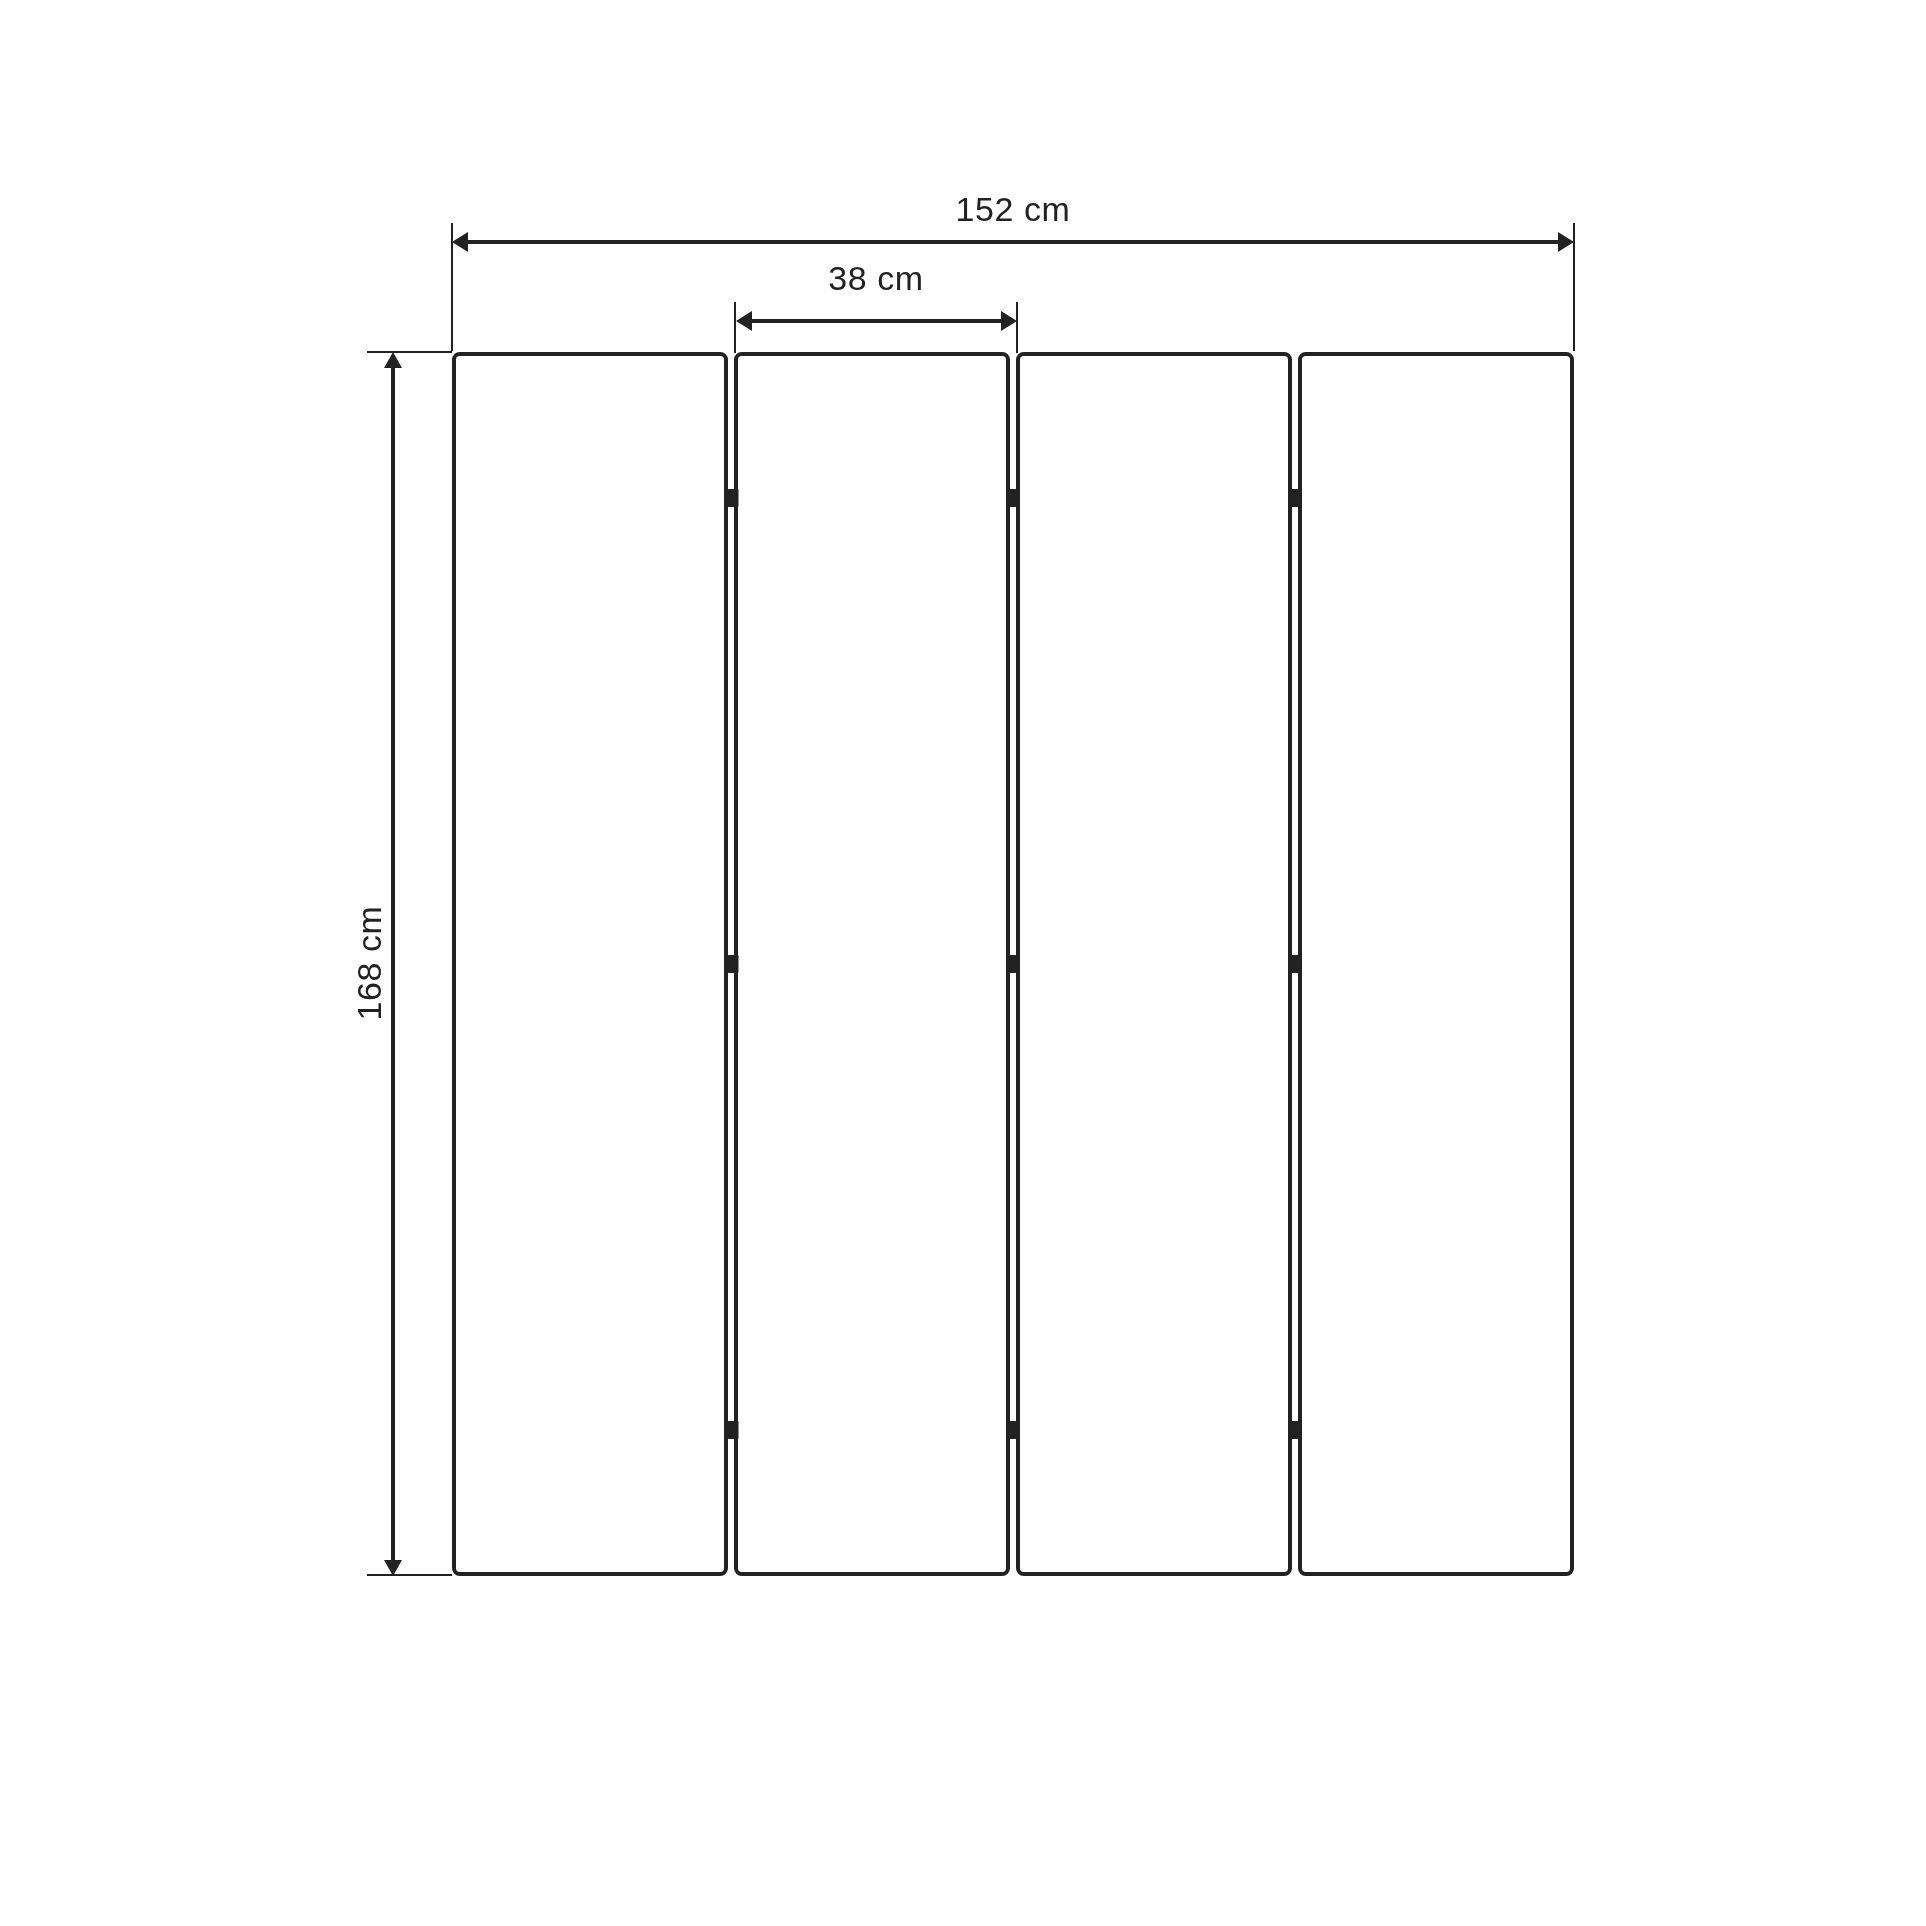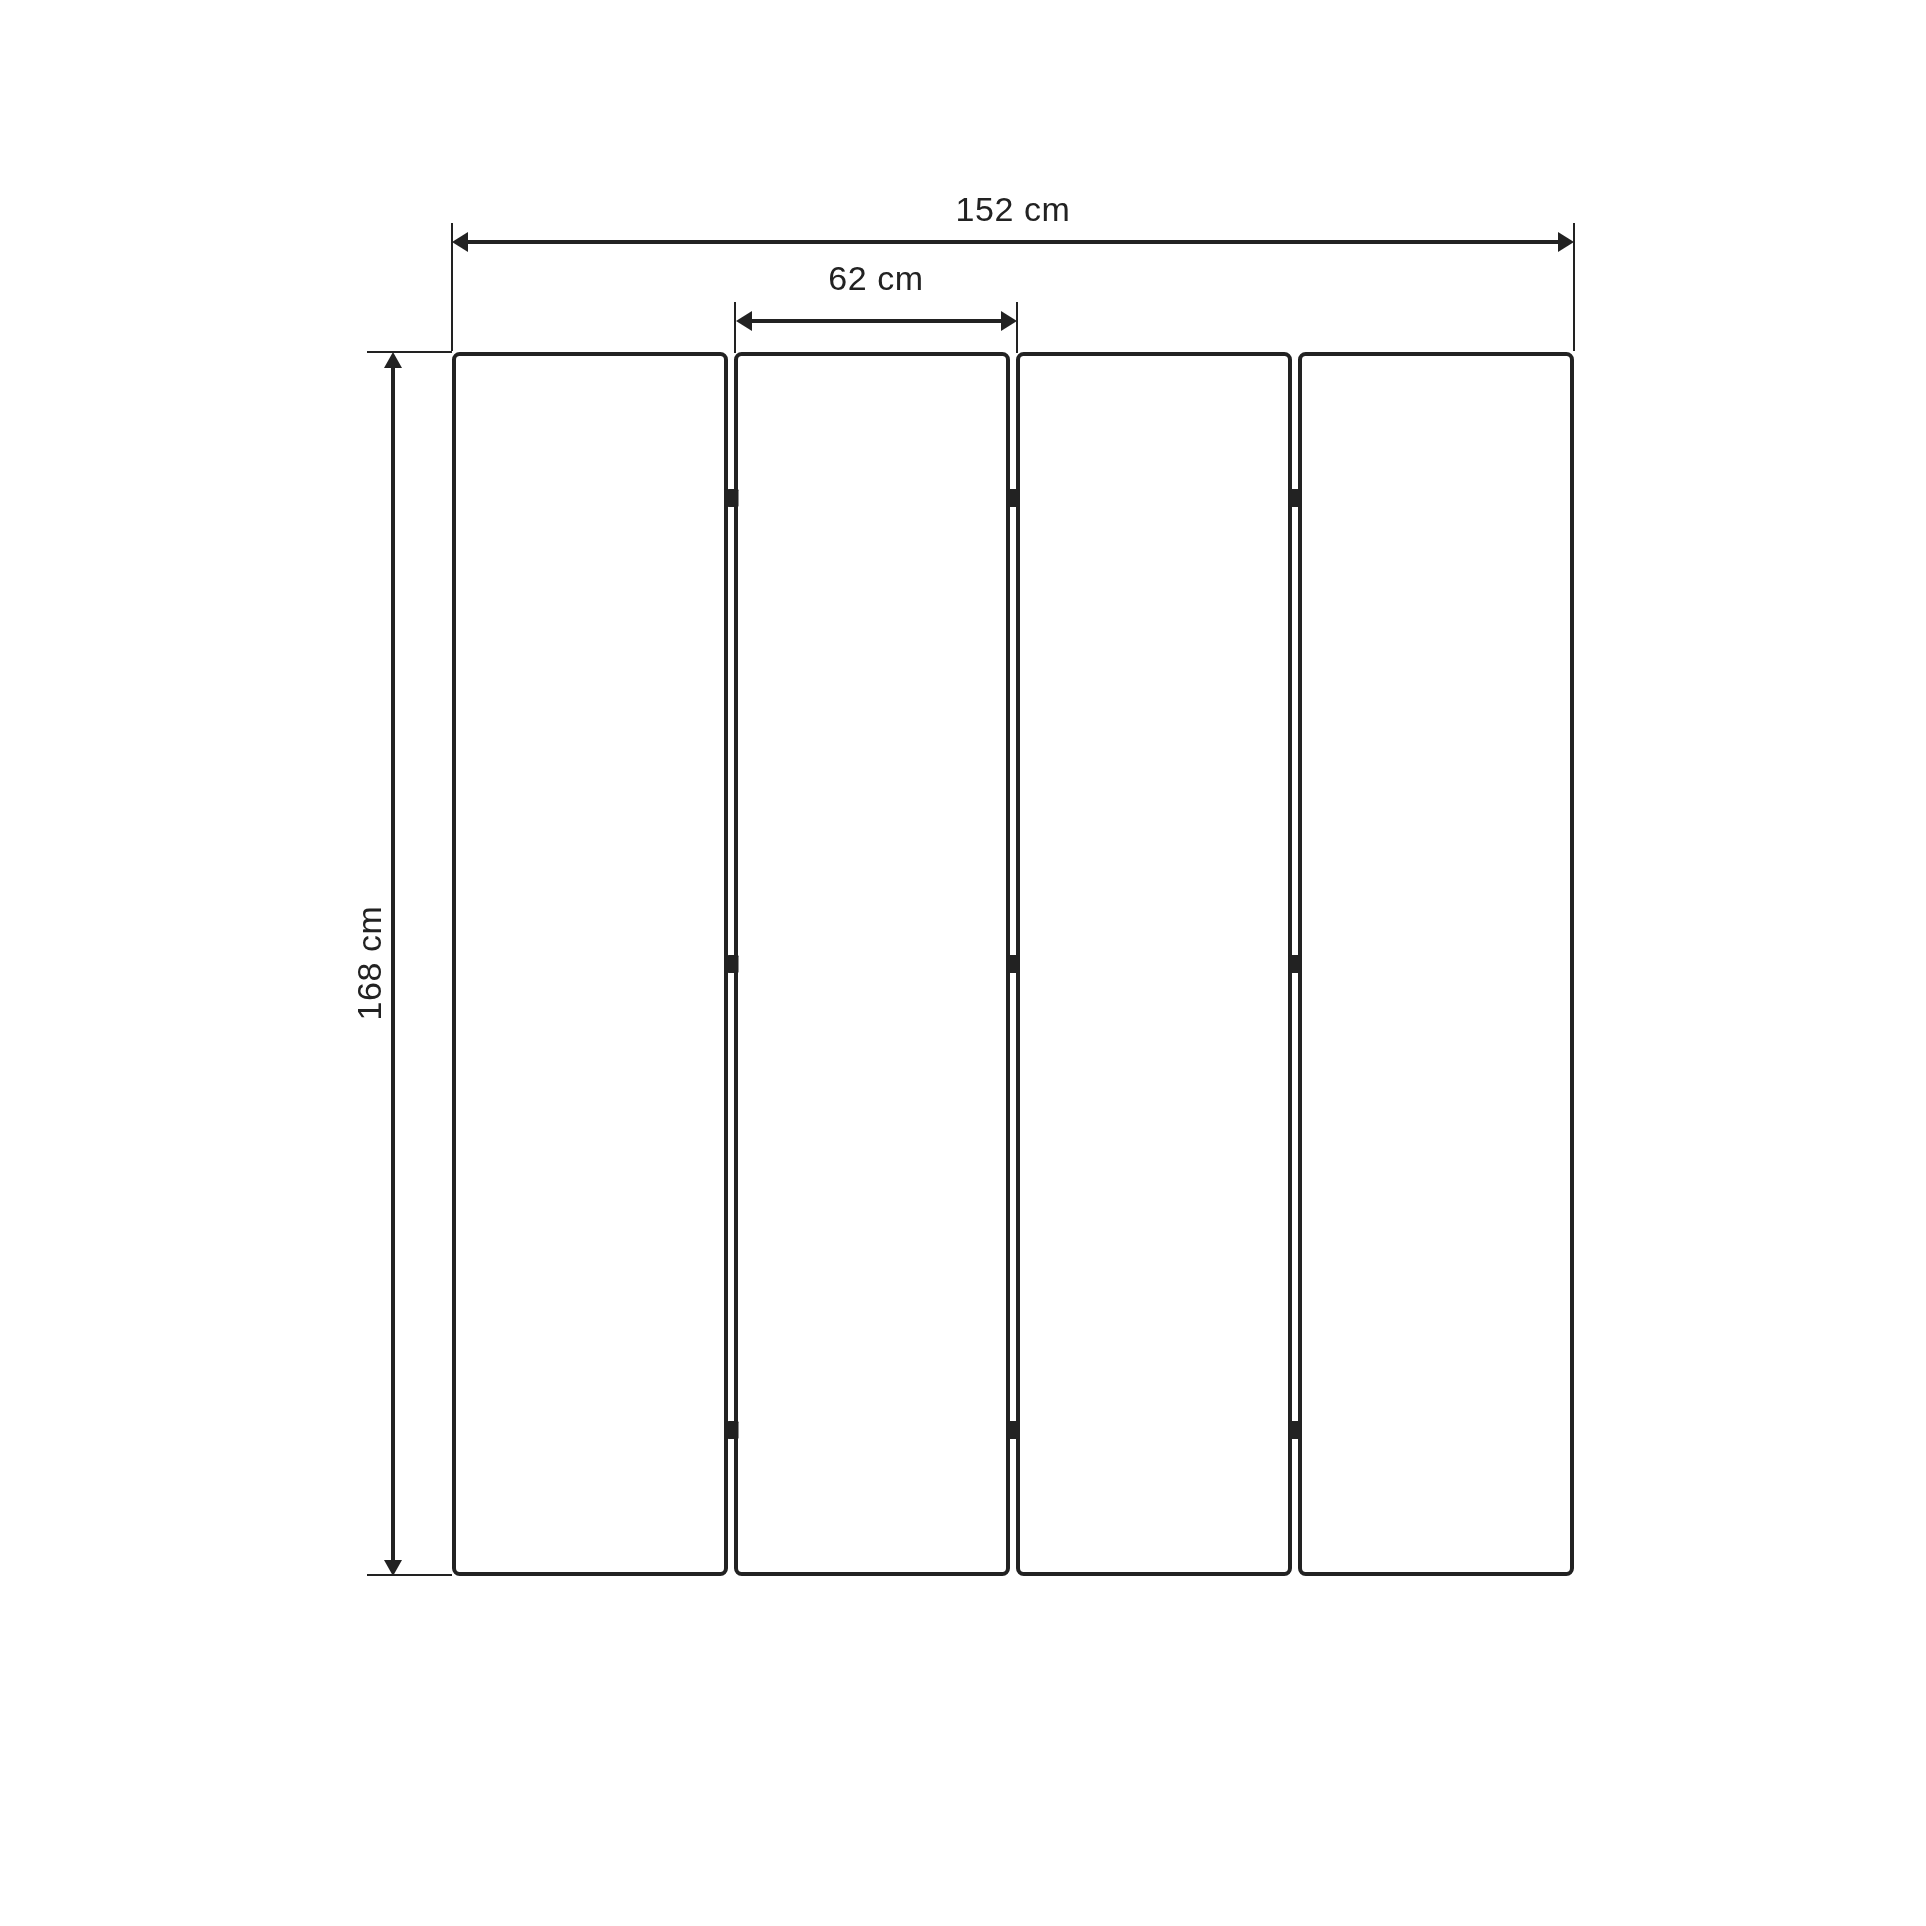--- a/index.html
+++ b/index.html
@@ -107,21 +107,21 @@
 
   <div class="dim-label label-total">152 cm</div>
   <div class="dim-h dim-total">
     <span class="arrow arrow-left"></span>
     <span class="shaft"></span>
     <span class="arrow arrow-right"></span>
   </div>
   <div class="ext ext-total-left"></div>
   <div class="ext ext-total-right"></div>
 
-  <div class="dim-label label-panel">62 cm</div>
+  <div class="dim-label label-panel">38 cm</div>
   <div class="dim-h dim-panel">
     <span class="arrow arrow-left"></span>
     <span class="shaft"></span>
     <span class="arrow arrow-right"></span>
   </div>
   <div class="ext ext-panel-left"></div>
   <div class="ext ext-panel-right"></div>
 
   <div class="dim-label label-height">168 cm</div>
   <div class="dim-v dim-height">

